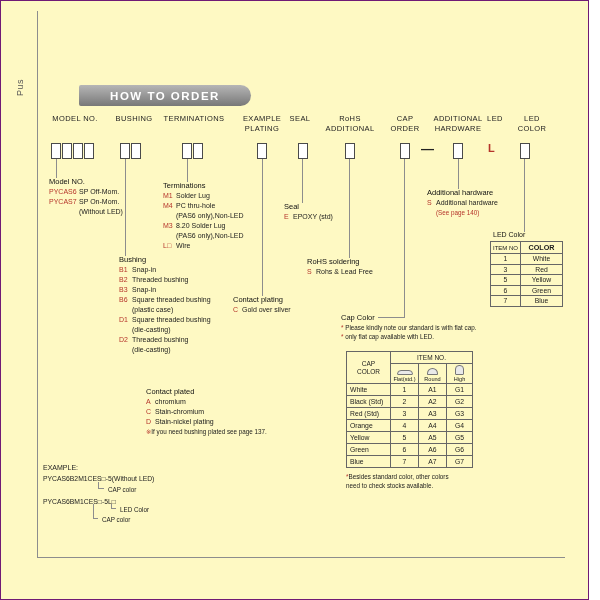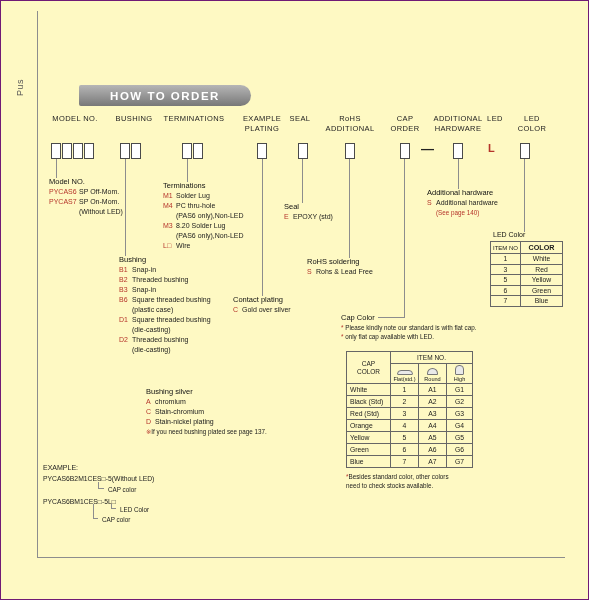--- a/index.html
+++ b/index.html
@@ -273,21 +273,21 @@
         </tr>
     </tbody>
   </table>
 
   <div class="abs cap-note" style="left:345px;top:471px;white-space:normal;width:150px">
     <span class="red">*</span><span style="white-space:pre-line">Besides standard color, other colors
 need to check stocks available.</span>
   </div>
 
   <div class="sec" style="left:145px;top:386px">
-    <div class="lab">Bushing silver</div>
+    <div class="lab">Contact plated</div>
     <div><span class="code code-s">A</span><span>chromium</span></div>
     <div><span class="code code-s">C</span><span>Stain-chromium</span></div>
     <div><span class="code code-s">D</span><span>Stain-nickel plating</span></div>
     <div class="small-note"><span class="red">※</span><span>If you need bushing plated see page 137.</span></div>
   </div>
 
   <div class="abs ex" style="left:42px;top:462px;font-size:7px">EXAMPLE:</div>
   <div class="abs ex" style="left:42px;top:473px">PYCAS6B2M1CES□-5(Without LED)</div>
   <div class="lconn" style="left:97px;top:481px;width:6px;height:7px"></div>
   <div class="abs ex" style="left:107px;top:484px;font-size:6.3px">CAP color</div>

